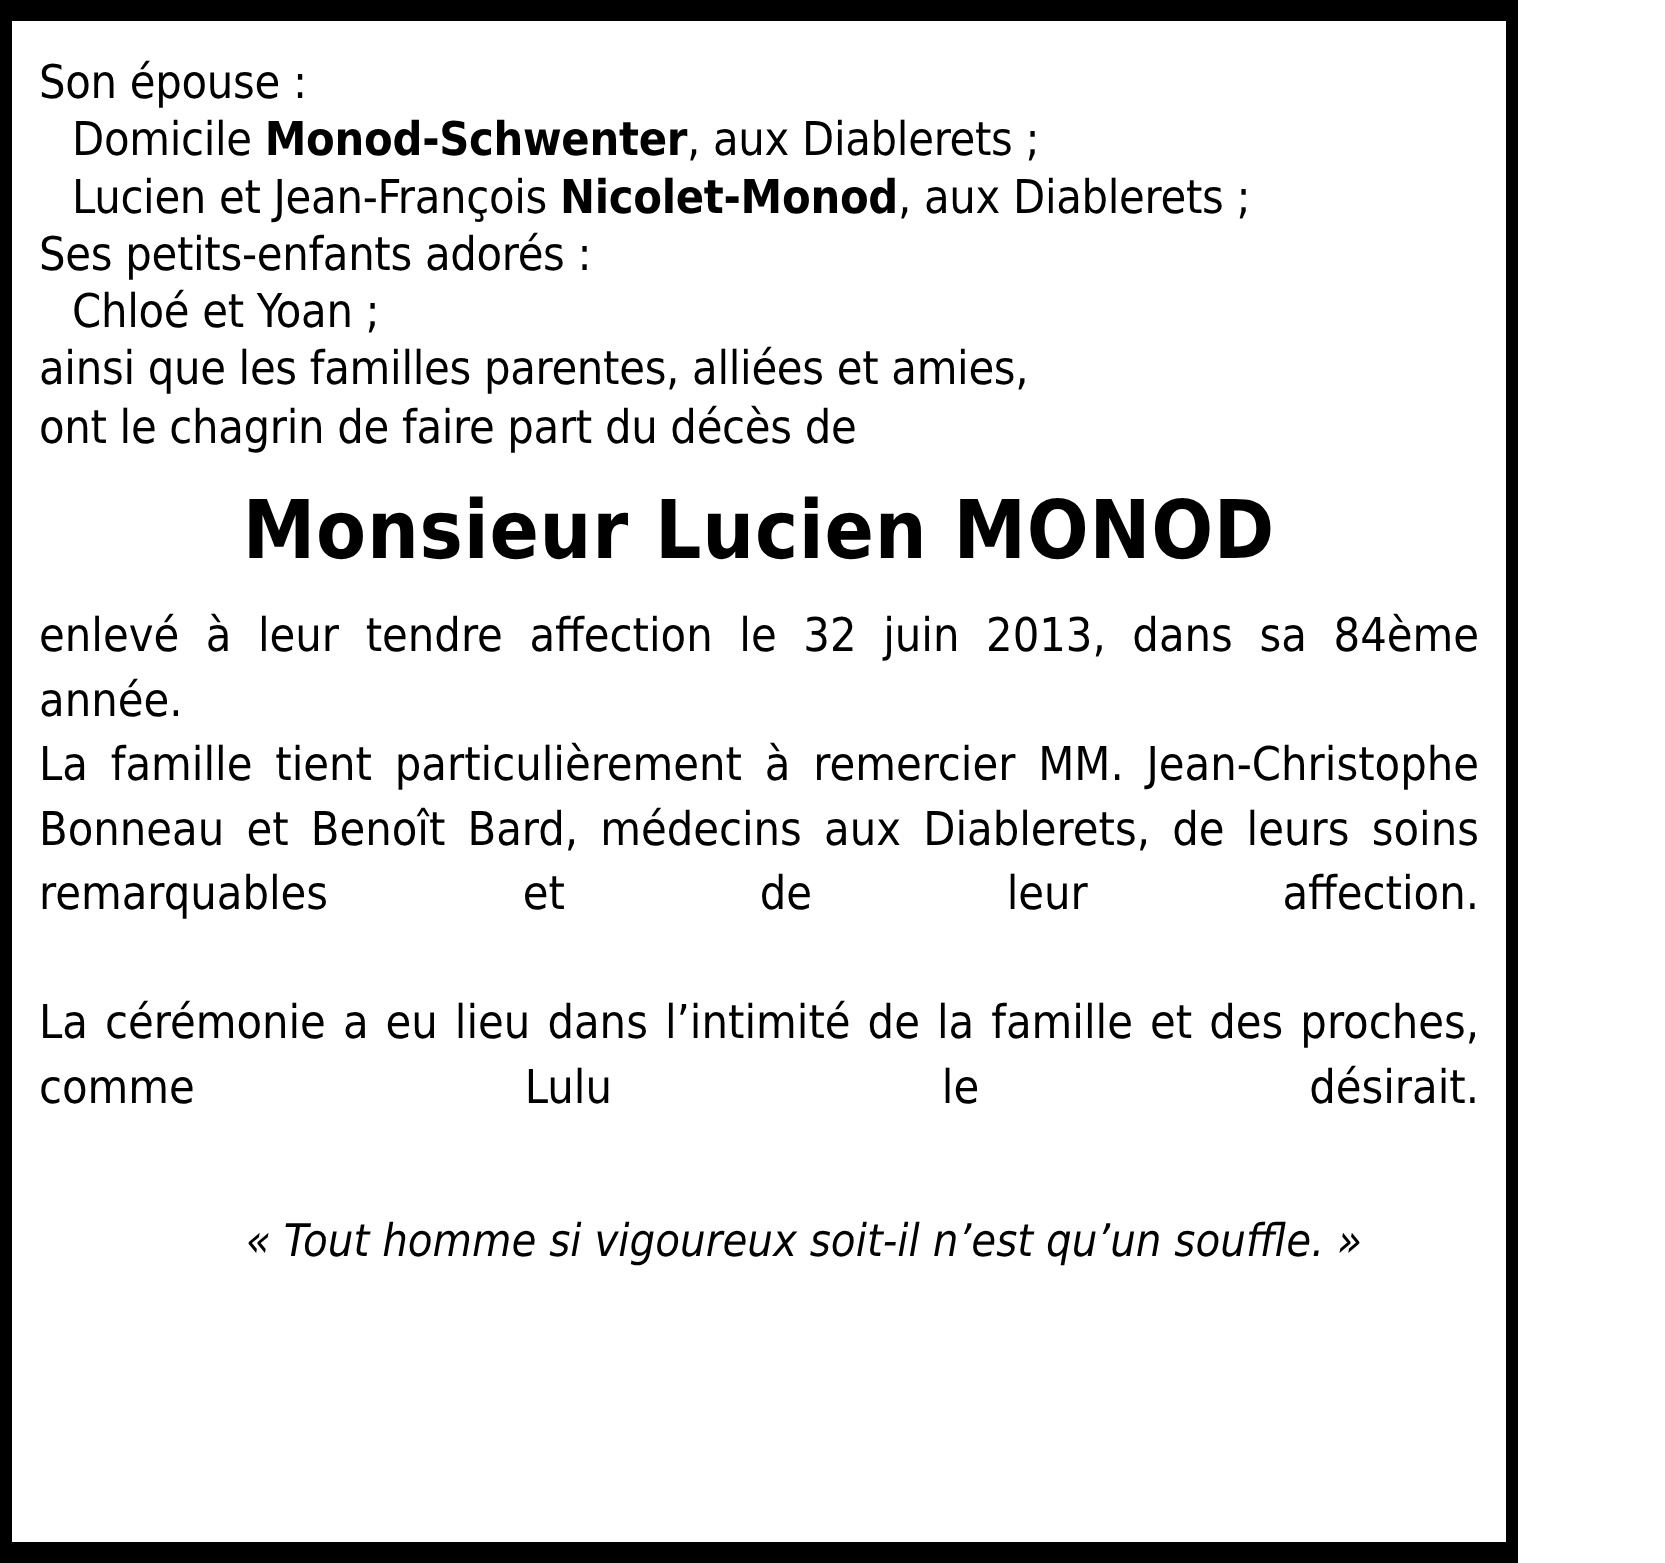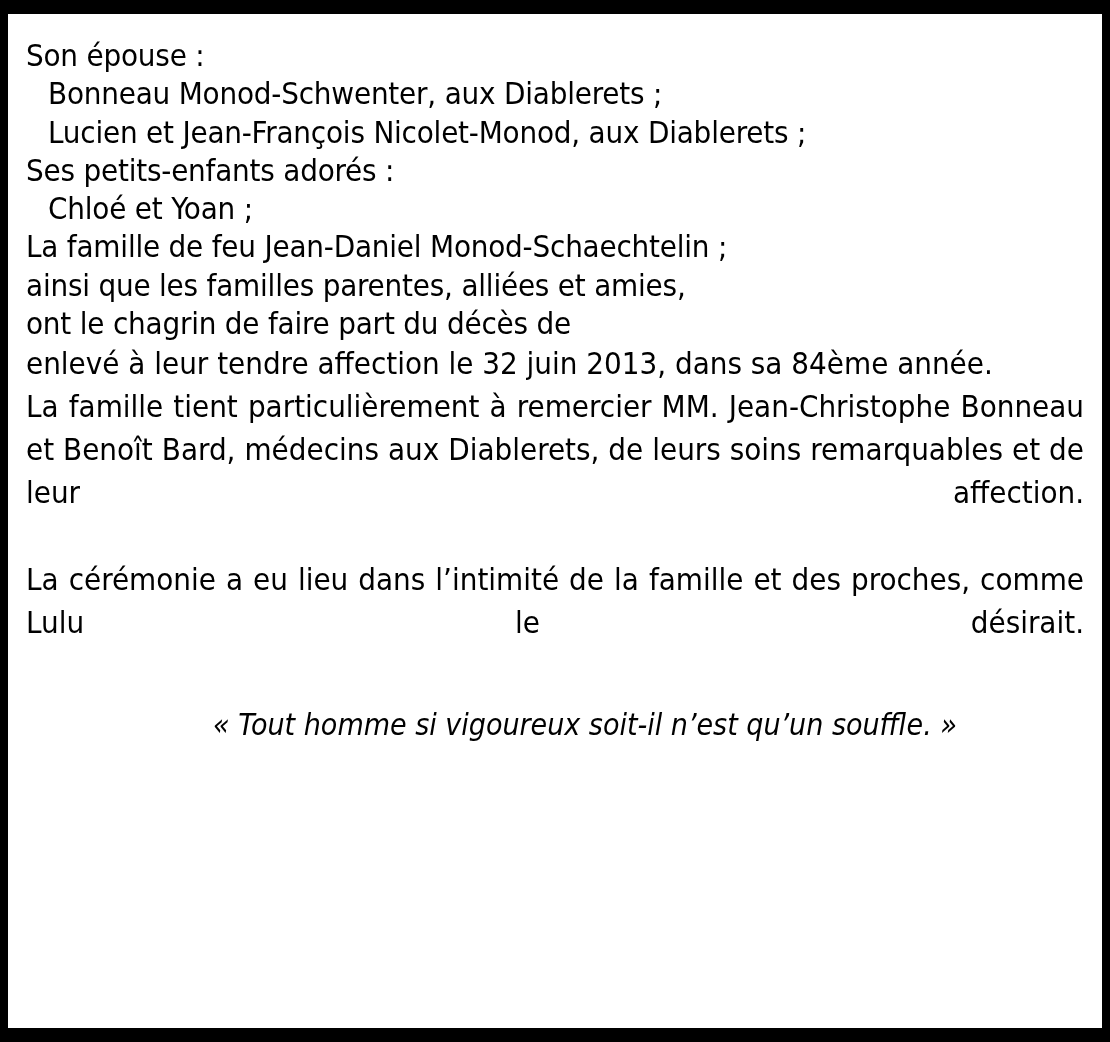--- a/index.html
+++ b/index.html
@@ -9,42 +9,42 @@
   }
   body {
     width: 1110px;
     height: 1042px;
     font-family: "DejaVu Sans Condensed", "Liberation Sans Narrow", "Liberation Sans", sans-serif;
     color: #000000;
     overflow: hidden;
   }
   .notice {
     box-sizing: border-box;
-    width: 1110px;
+    width: 1012px;
     height: 1042px;
     border-top: 14px solid #000000;
     border-bottom: 14px solid #000000;
     border-left: 8px solid #000000;
     border-right: 8px solid #000000;
     padding: 22px 18px 10px 18px;
     background: #ffffff;
   }
   .family-block {
     font-size: 31px;
     line-height: 1.235;
     letter-spacing: -0.2px;
   }
   .family-block .line {
     white-space: nowrap;
   }
   .indent {
     padding-left: 22px;
   }
   b, .bold {
-    font-weight: normal;
+    font-weight: bold;
   }
   .deceased-name {
     text-align: center;
     font-weight: bold;
     font-size: 54px;
     letter-spacing: 0.5px;
     margin: 22px 0 20px 0;
     line-height: 1.05;
   }
   .body-block {
@@ -72,29 +72,29 @@
     padding-left: 60px;
   }
 </style>
 </head>
 <body>
 
 <div class="notice">
 
   <div class="family-block">
       <div class="line"><span>Son épouse :</span></div>
-      <div class="line indent"><span>Bonneau </span><span class="bold">Monod-Schwenter</span><span>, aux Diablerets ;</span></div>
+      <div class="line indent"><span>Domicile </span><span class="bold">Monod-Schwenter</span><span>, aux Diablerets ;</span></div>
       <div class="line indent"><span>Lucien et Jean-François </span><span class="bold">Nicolet-Monod</span><span>, aux Diablerets ;</span></div>
       <div class="line"><span>Ses petits-enfants adorés :</span></div>
       <div class="line indent"><span>Chloé et Yoan ;</span></div>
-      <div class="line"><span>La famille de feu Jean-Daniel </span><span class="bold">Monod-Schaechtelin</span><span> ;</span></div>
       <div class="line"><span>ainsi que les familles parentes, alliées et amies,</span></div>
       <div class="line"><span>ont le chagrin de faire part du décès de</span></div>
     </div>
 
+  <div class="deceased-name">Monsieur Lucien MONOD</div>
 
   <div class="body-block">
       <p><span>enlevé à leur tendre affection le 32 juin 2013, dans sa 84ème année.</span></p>
       <p class="justify"><span>La famille tient particulièrement à remercier MM. Jean-Christophe Bonneau et Benoît Bard, médecins aux Diablerets, de leurs soins remarquables et de leur affection.</span></p>
       <p class="justify"><span>La cérémonie a eu lieu dans l’intimité de la famille et des proches, comme Lulu le désirait.</span></p>
     </div>
 
   <div class="quote">« Tout homme si vigoureux soit-il n’est qu’un souffle. »</div>
 
 </div>

